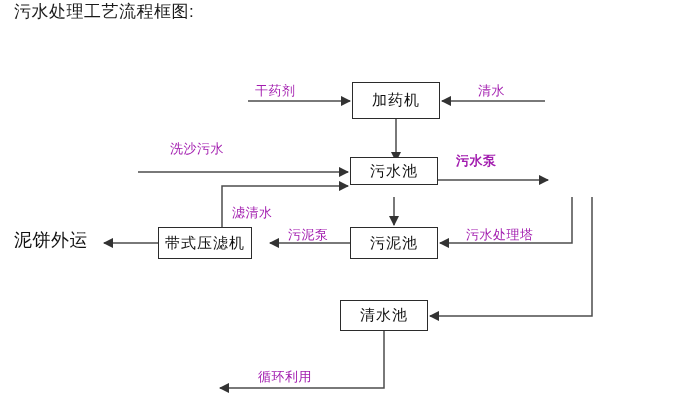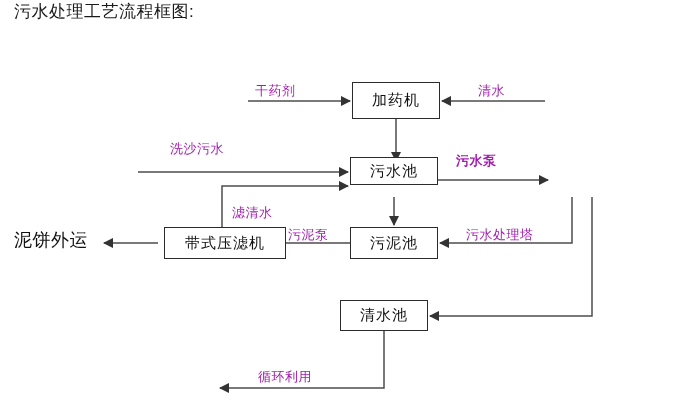--- a/index.html
+++ b/index.html
@@ -111,21 +111,21 @@
 
   <div class="node" style="left:350px;top:157px;width:88px;height:28px;">
     <span>污水池</span>
   </div>
 
 
   <div class="node" style="left:350px;top:227px;width:88px;height:32px;">
     <span>污泥池</span>
   </div>
 
-  <div class="node" style="left:158px;top:227px;width:122px;height:32px;margin-left:6px;">
+  <div class="node" style="left:158px;top:227px;width:94px;height:32px;">
     <span>带式压滤机</span>
   </div>
 
   <div class="node" style="left:340px;top:300px;width:88px;height:31px;align-items:center;">
     <span>清水池</span>
   </div>
 
   <div class="edge-label" style="left:255px;top:82px;">干药剂</div>
   <div class="edge-label" style="left:478px;top:82px;">清水</div>
   <div class="edge-label" style="left:170px;top:140px;">洗沙污水</div>

